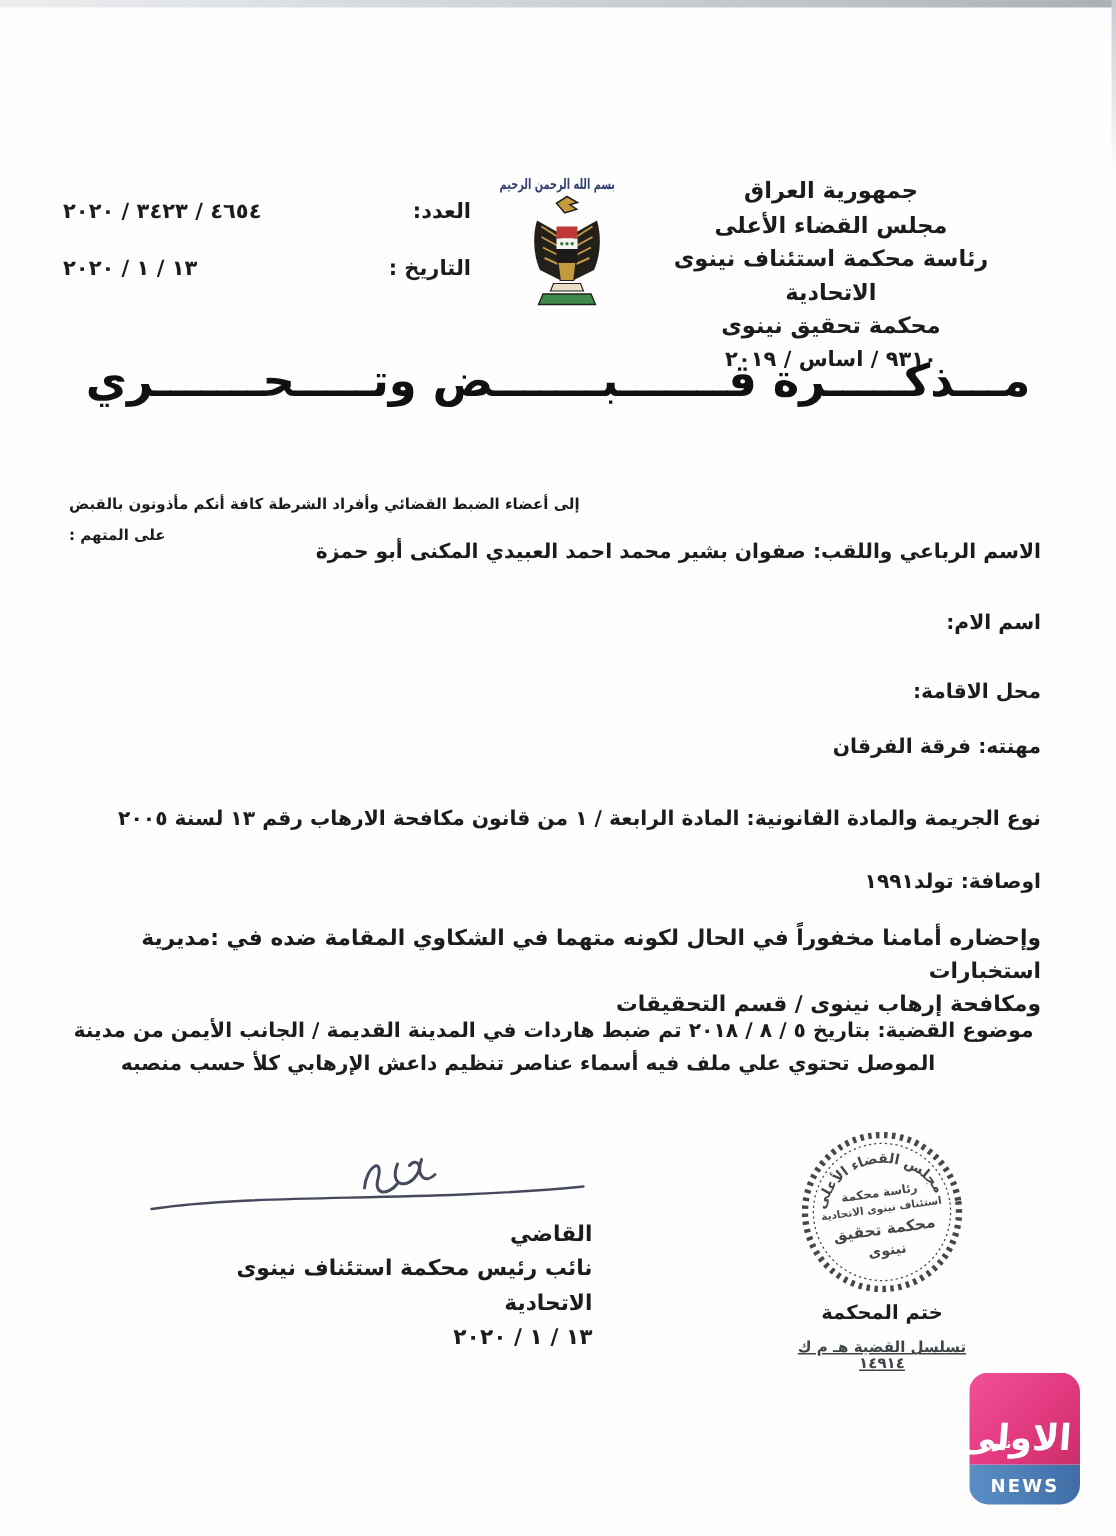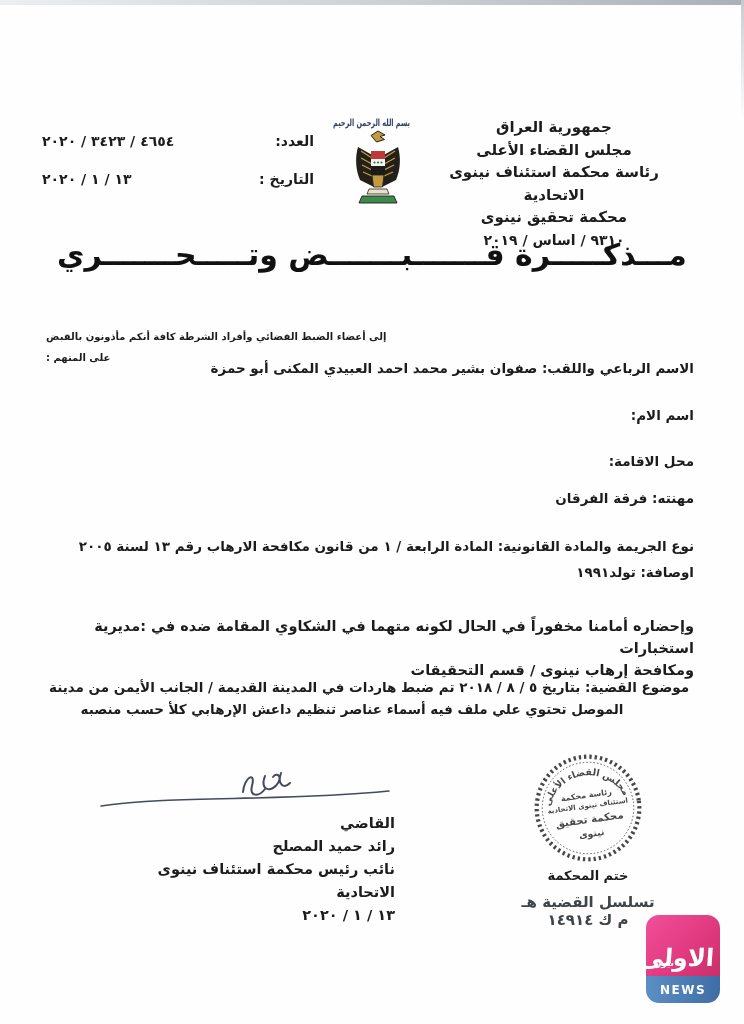--- a/index.html
+++ b/index.html
@@ -27,38 +27,38 @@
   
   .doc-title{position:absolute;top:237px;left:0;width:744px;text-align:center;
     font-size:30px;font-weight:bold;color:#111;}
 
   
   .intro{position:absolute;top:288px;right:50px;width:648px;text-align:left;
     font-size:10px;font-weight:bold;line-height:21px;white-space:pre-line;margin-top:38px;}
   .fields{position:absolute;top:360px;right:50px;width:650px;font-size:13.5px;font-weight:bold;}
   .field-row{position:absolute;right:0;width:650px;text-align:right;}
   .fr-0{top:0px;} .fr-1{top:47px;} .fr-2{top:93px;} .fr-3{top:130px;}
-  .fr-4{top:178px;} .fr-5{top:204px;}
+  .fr-4{top:178px;} .fr-5{top:220px;}
   .order-par{position:absolute;top:615px;right:50px;width:650px;text-align:right;
     font-size:14.5px;font-weight:bold;line-height:22px;white-space:pre-line;}
   .case-par{position:absolute;top:676px;right:50px;width:650px;text-align:center;
     font-size:13.5px;font-weight:bold;line-height:22px;}
   .case-line2{padding-right:34px;}
 
   
   .sig-block{position:absolute;top:764px;left:95px;width:300px;
     font-weight:bold;font-size:14.5px;line-height:23px;}
   .sig-scribble{display:block;margin:0 auto;}
   .sig-date{letter-spacing:1px;}
 
   
   .stamp-block{position:absolute;top:752px;left:518px;width:140px;text-align:center;}
   .stamp-svg{transform:rotate(-8deg);opacity:.88;}
   .stamp-caption{font-weight:bold;font-size:13px;margin-top:0px;}
-  .stamp-serial{font-weight:bold;font-size:15px;color:#3f4448;margin-top:10px;letter-spacing:.5px;}
+  .stamp-serial{font-weight:bold;font-size:10px;color:#3f4448;margin-top:10px;letter-spacing:.5px;text-decoration:underline;}
 
   
   .news-badge{position:absolute;left:646px;top:915px;width:74px;height:88px;
     border-radius:13px;overflow:hidden;display:flex;flex-direction:column;}
   .badge-top{flex:1;position:relative;background:linear-gradient(135deg,#f0509a 0%,#e23a80 55%,#c92f68 100%);}
   .badge-ar-small{position:absolute;top:7px;left:10px;color:#fff;font-size:9px;font-weight:bold;margin-top:36px;}
   .badge-ar-big{position:absolute;bottom:4px;right:6px;left:4px;color:#fff;font-size:24px;
     font-weight:bold;text-align:center;transform:skewX(-4deg);}
   .badge-band{height:27px;background:linear-gradient(90deg,#5b8fc4,#3f6da6);
     display:flex;align-items:center;justify-content:center;color:#fff;
@@ -132,21 +132,20 @@
     <div class="case-line2">الموصل تحتوي  علي ملف فيه أسماء عناصر تنظيم داعش الإرهابي كلأ  حسب منصبه</div>
   </div>
 
   <div class="sig-block">
     <svg class="sig-scribble" width="300" height="48" viewBox="0 0 300 48">
       <path d="M6 42 C80 31 180 38 294 27" stroke="#454a5e" stroke-width="1.6" fill="none" stroke-linecap="round"></path>
       <path d="M148 28 c1 -14 13 -22 9 -6 c-3 11 7 11 13 3" stroke="#454a5e" stroke-width="2" fill="none" stroke-linecap="round"></path>
       <path d="M170 12 c-6 15 7 17 13 7 c4 -7 -1 -11 -5 -6 m8 -4 c-4 12 3 16 9 10" stroke="#454a5e" stroke-width="2" fill="none" stroke-linecap="round"></path>
     </svg>
     <div>القاضي</div>
-    <div>رائد حميد المصلح</div>
     <div>نائب رئيس محكمة استئناف نينوى الاتحادية</div>
     <div class="sig-date">١٣ / ١ / ٢٠٢٠</div>
   </div>
 
   <div class="stamp-block">
     <svg class="stamp-svg" width="112" height="112" viewBox="0 0 120 120">
       <circle cx="60" cy="60" r="55" fill="none" stroke="#2e2e2e" stroke-width="4.5" stroke-dasharray="2.5 3.2"></circle>
       <circle cx="60" cy="60" r="49" fill="none" stroke="#2e2e2e" stroke-width="0.9" stroke-dasharray="1.6 2.2"></circle>
       <defs>
           <path id="arcTop" d="M17 68 A 43 43 0 0 1 103 68" fill="none"></path>

